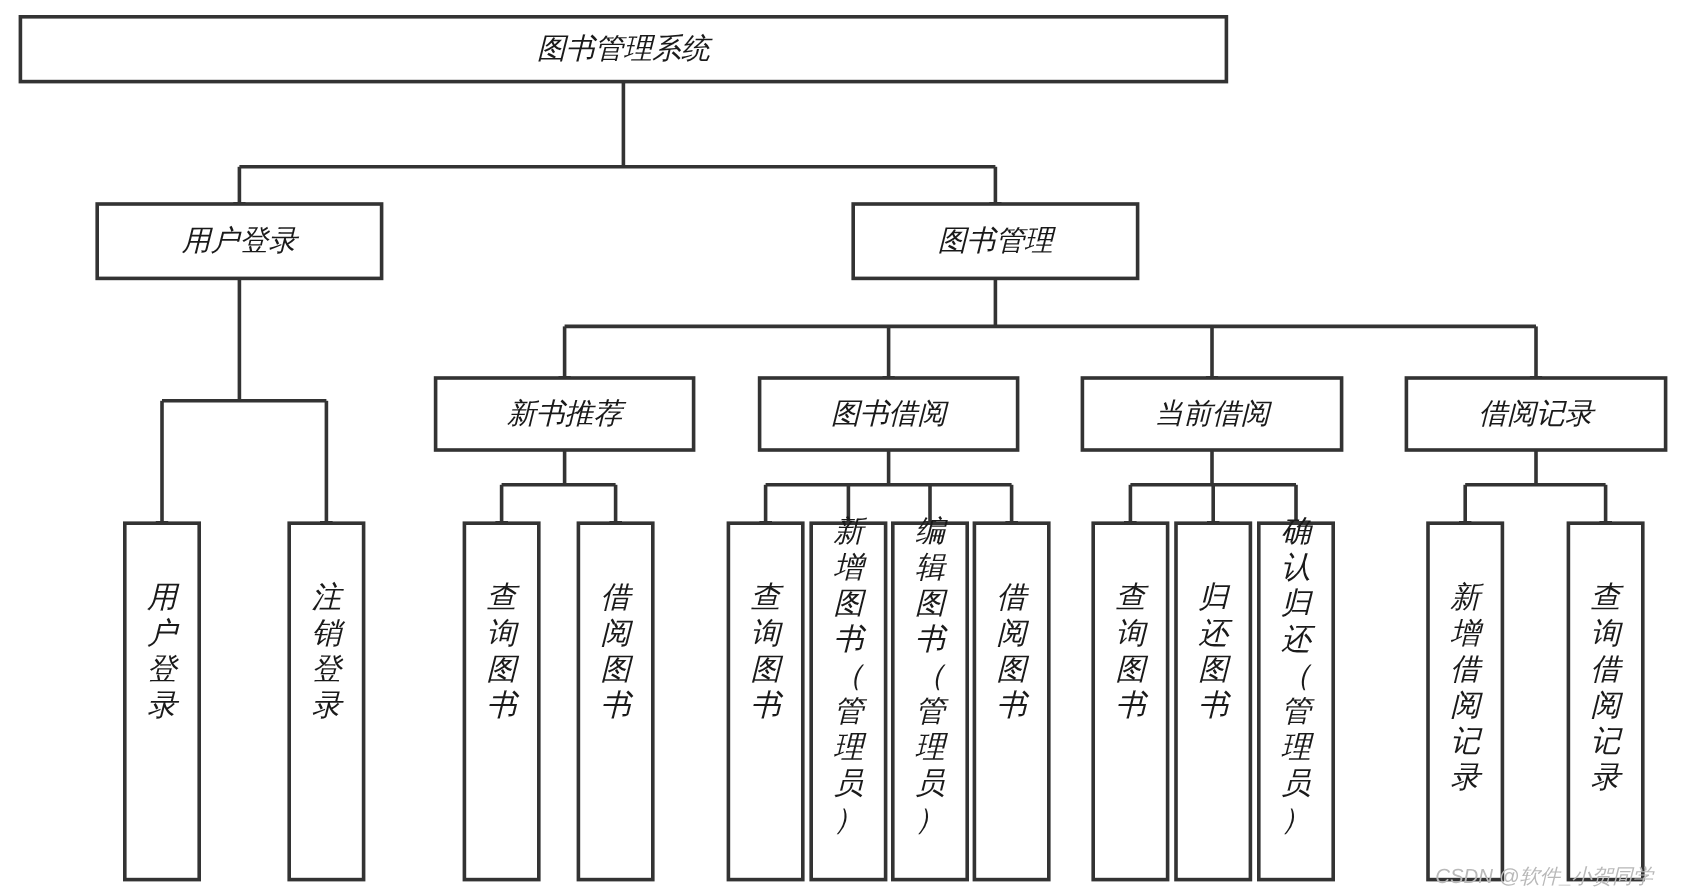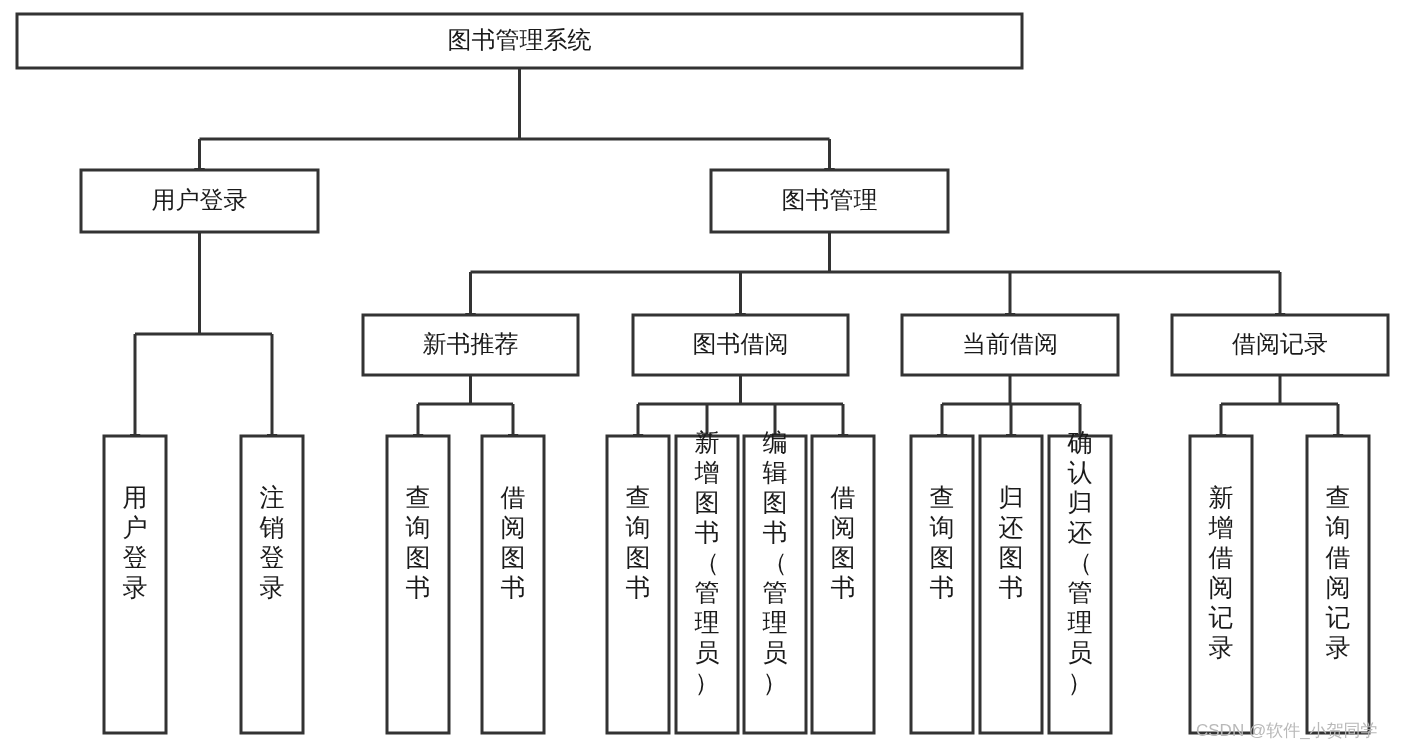--- a/index.html
+++ b/index.html
@@ -1,17 +1,17 @@
 <!DOCTYPE html>
 <html><head>
 <meta charset="utf-8">
 <style>
   html,body{margin:0;padding:0;background:#ffffff;}
   body{width:1405px;height:747px;overflow:hidden;font-family:"Liberation Sans","DejaVu Sans",sans-serif;}
-  #diagram-root{position:relative;width:1405px;height:747px;background:#ffffff;}
+  #diagram-root{position:relative;width:1405px;height:747px;background:#ffffff;font-style:italic;}
   svg.canvas{position:absolute;left:0;top:0;width:1405px;height:747px;}
   .node-box{fill:#ffffff;stroke:#333333;stroke-width:3;}
   .link{stroke:#333333;stroke-width:3;fill:none;}
   .node-label{font-family:"Liberation Sans","DejaVu Sans",sans-serif;fill:#1a1a1a;}
   .h-label{font-size:24px;text-anchor:middle;dominant-baseline:middle;}
   .v-label{font-size:25px;text-anchor:middle;}
   .v-label tspan{}
   .watermark{font-family:"Liberation Sans","DejaVu Sans",sans-serif;font-size:17px;fill:#b9b9b9;}
 </style>
 </head>

